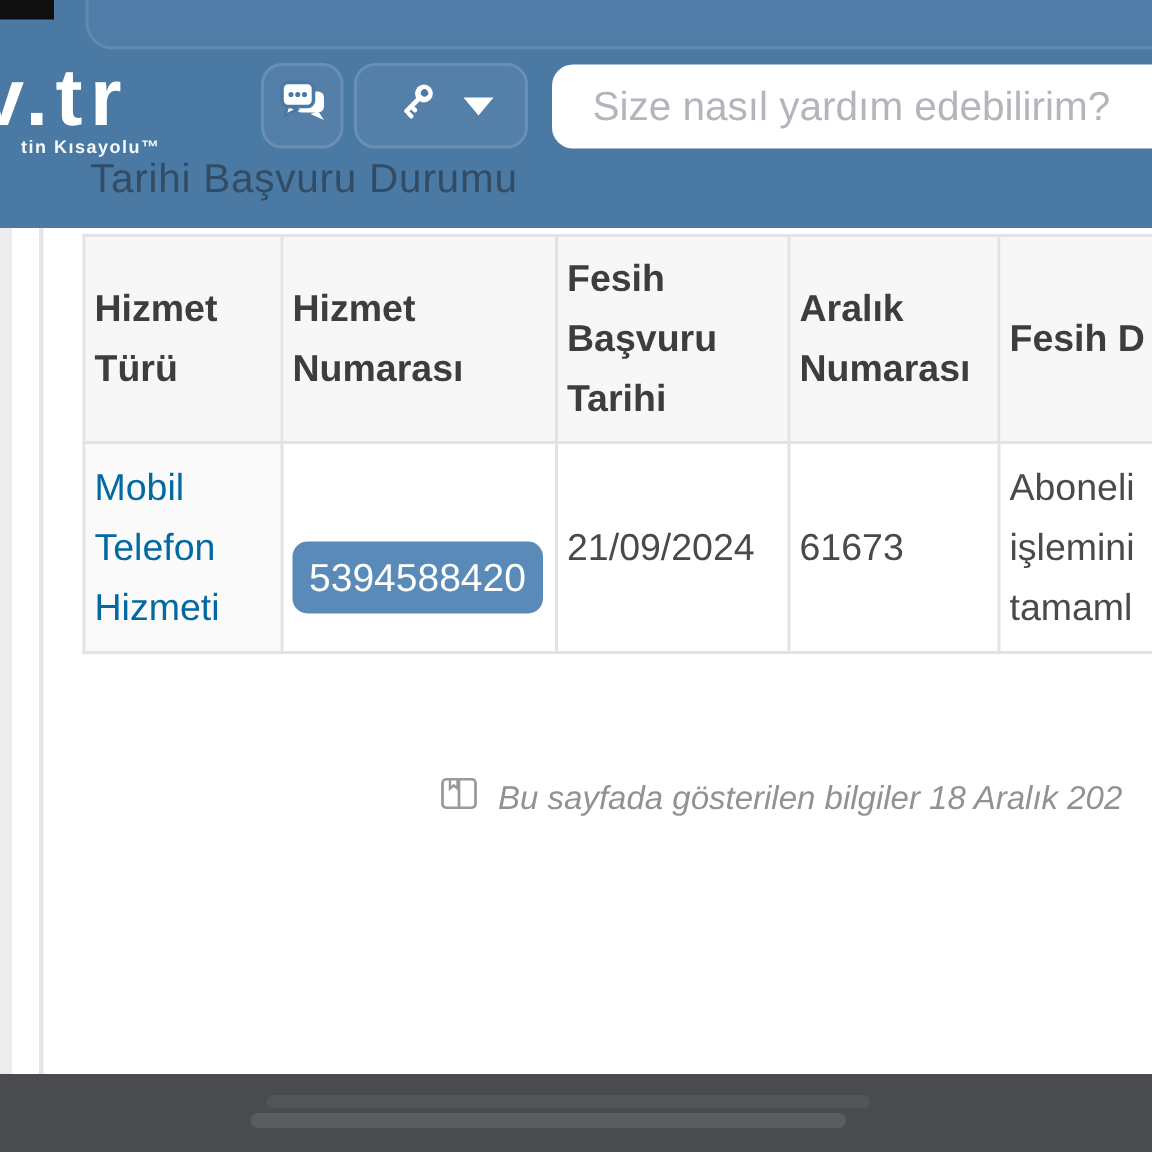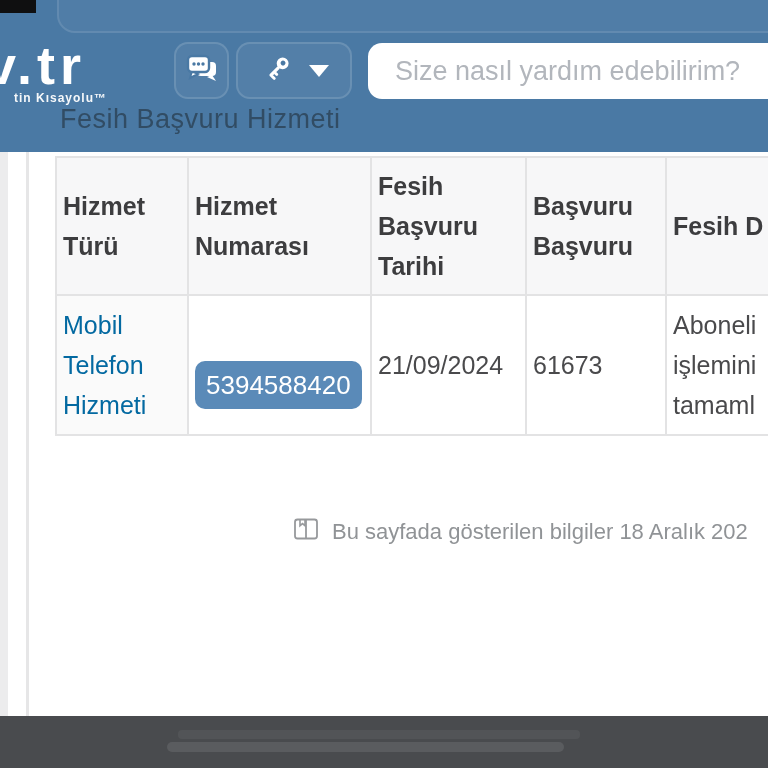--- a/index.html
+++ b/index.html
@@ -57,21 +57,21 @@
   tr.data-row { height:140px; }
   .nowrap { white-space:nowrap; }
   .cell-line { display:block; white-space:nowrap; }
   .badge {
     display:inline-block; background:#5a8ab8; color:#fff; border-radius:10px;
     padding:5px 11px; font-size:26px; line-height:38px; white-space:nowrap;margin-top:40px;
   }
 
   .footer-note {
     position:absolute; left:292px; top:363px; display:flex; align-items:center; gap:12px;
-    color:#909396; font-size:22px; white-space:nowrap;
+    color:#909396; font-size:22px; white-space:nowrap;font-style:italic;
   }
   .footer-note svg { flex:0 0 auto; }
 
   
   .bottom-bar { position:absolute; left:0; top:716px; width:768px; height:52px; background:#494b4e; }
   .handle-glow { position:absolute; left:178px; top:14px; width:402px; height:9px; border-radius:4px; background:rgba(255,255,255,0.05); }
   .handle { position:absolute; left:167px; top:26px; width:397px; height:10px; border-radius:5px; background:#5a5c5f; cursor:pointer; }
 </style>
 </head>
 <body>
@@ -109,42 +109,42 @@
           <rect x="16.6" y="18.5" width="4.2" height="2.7" rx="1.2" fill="#fff"></rect>
           <rect x="16.6" y="22.8" width="5.2" height="2.7" rx="1.2" fill="#fff"></rect>
         </g>
       </svg>
     </span>
     <span class="caret-down"></span>
   </div>
 
   <input class="search-box" type="text" placeholder="Size nasıl yardım edebilirim?" style="">
 
-  <div class="page-title">Fesih Başvuru Hizmeti</div>
+  <div class="page-title">Tarihi Başvuru Durumu</div>
 </div>
 
 <div class="content">
   <div class="card"></div>
   <div class="vline"></div>
 
   <div class="table-wrap">
     <table>
       <colgroup>
         <col style="width:132px">
           <col style="width:183px">
           <col style="width:155px">
         <col style="width:140px">
           <col style="width:330px">
       </colgroup>
       <thead>
         <tr class="hdr-row">
           <th>Hizmet Türü</th>
           <th>Hizmet Numarası</th>
           <th>Fesih Başvuru Tarihi</th>
-          <th>Başvuru Başvuru</th>
+          <th>Aralık Numarası</th>
           <th class="nowrap">Fesih D</th>
         </tr>
       </thead>
       <tbody>
         <tr class="data-row">
           <th>Mobil Telefon Hizmeti</th>
           <td>
             <span class="badge">5394588420</span>
           </td>
           <td class="nowrap">21/09/2024</td>

